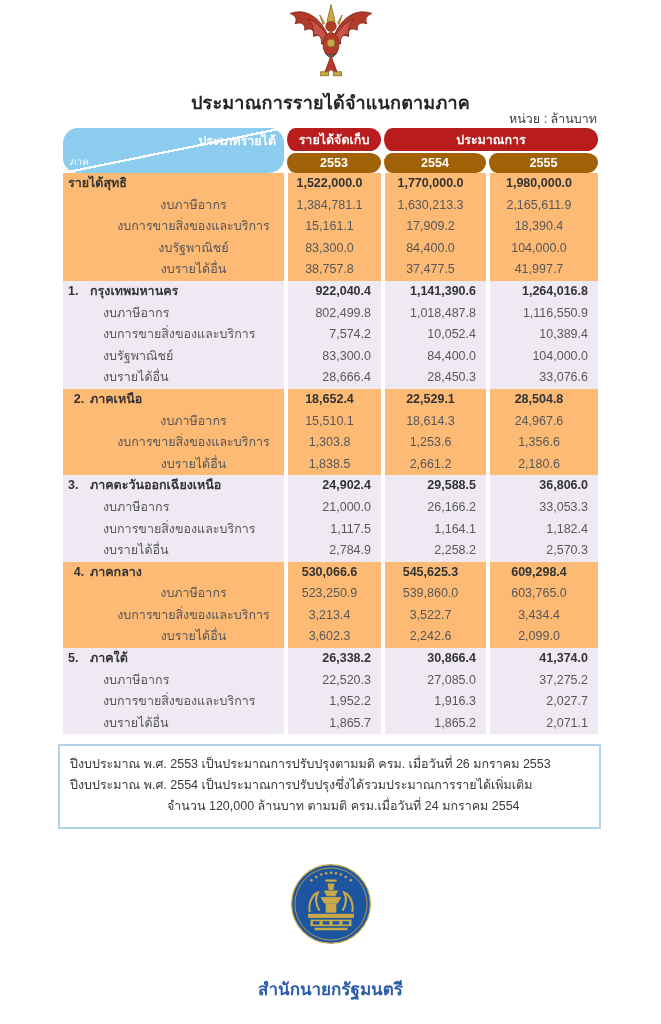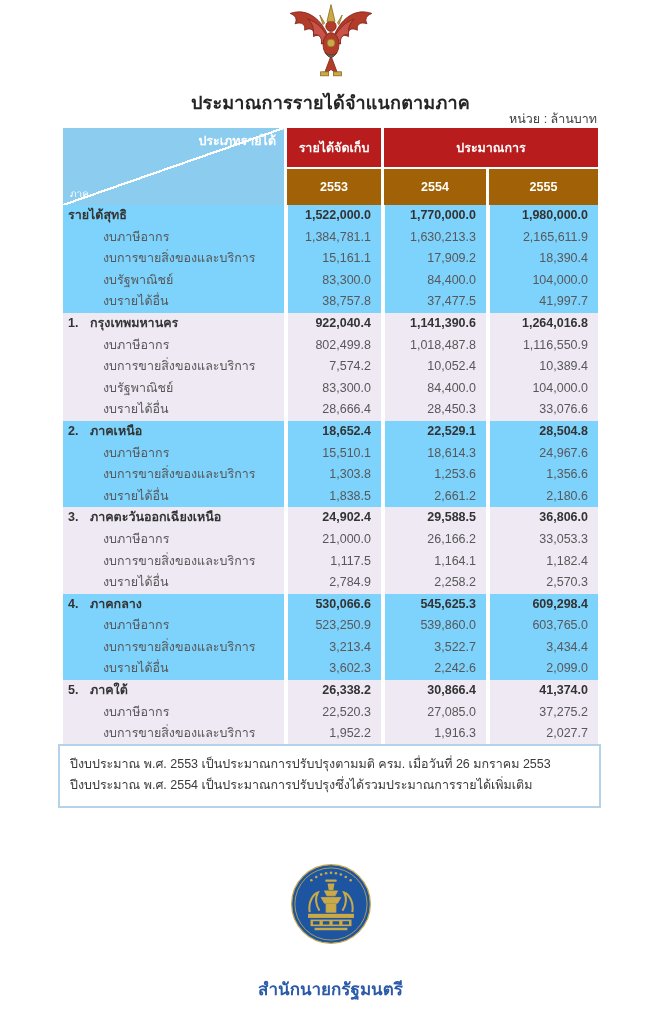--- a/index.html
+++ b/index.html
@@ -11,31 +11,31 @@
 
   
   .title{position:absolute;top:88px;left:0;width:100%;text-align:center;
          font-size:18px;font-weight:bold;color:#252525;letter-spacing:.2px;}
   .unit{position:absolute;top:109px;right:64px;font-size:12.5px;color:#404040;}
 
   
   .tablewrap{position:absolute;top:128px;left:63px;width:535px;}
   table{border-collapse:separate;border-spacing:0;width:535px;table-layout:fixed;}
   col.c0{width:221px}col.c1{width:97px}col.c2{width:105px}col.c3{width:112px}
-  th{padding:8px;font-weight:bold;color:#ffffff;font-size:12.5px;}
+  th{padding:0;font-weight:bold;color:#ffffff;font-size:12.5px;border-radius:15px;}
   .h1{background:#b91c1c;height:23px;border-left:3px solid #fff;}
   .yr{background:#a16207;height:20px;border-left:3px solid #fff;border-top:2px solid #fff;}
   .corner{position:relative;height:45px;
     background:linear-gradient(to bottom right,rgba(0,0,0,0) calc(50% - 1.1px),
       #fff calc(50% - 1.1px),#fff calc(50% + 1.1px),rgba(0,0,0,0) calc(50% + 1.1px)),#8cccee;}
   .c-tr{position:absolute;top:3px;right:8px;font-size:12.5px;color:#fff;font-weight:bold;}
   .c-bl{position:absolute;bottom:4px;left:7px;font-size:10px;color:#fff;font-weight:normal;}
 
   td{padding:0;font-size:12.5px;height:21.6px;line-height:21.6px;white-space:nowrap;overflow:hidden;}
-  tr.blue td{background:#7dd3fc;}
+  tr.blue td{background:#fdba74;text-align:center;}
   tr.lav  td{background:#efe9f4;}
   td.num{text-align:right;padding-right:10px;border-left:4px solid #fff;color:#58585a;}
   tr.sec td{font-weight:bold;color:#333333;}
   tr.sec td.num{color:#333333;}
   td.lbl{padding-left:5px;color:#58585a;}
   tr.sec td.lbl{display:flex;align-items:center;}
   tr.sec .no{display:inline-block;width:22px;flex:0 0 22px;}
   tr.sec .no:empty{width:0;flex:0 0 0;}
   td.sublbl{padding-left:40px;}
 
@@ -279,20 +279,21 @@
             <td class="num">2,071.1</td>
           </tr>
         </tbody>
     </table>
   </div>
 
   <div class="notebox">
     <div class="notelines">
       <div>ปีงบประมาณ พ.ศ. 2553 เป็นประมาณการปรับปรุงตามมติ ครม. เมื่อวันที่ 26 มกราคม 2553</div>
       <div>ปีงบประมาณ พ.ศ. 2554 เป็นประมาณการปรับปรุงซึ่งได้รวมประมาณการรายได้เพิ่มเติม</div>
+      <div class="noteline3">จำนวน 120,000 ล้านบาท ตามมติ ครม.เมื่อวันที่ 24 มกราคม 2554</div>
     </div>
   </div>
 
   <svg class="seal" viewBox="0 0 100 100">
     <circle cx="50" cy="50" r="48" fill="#1e55a0" stroke="#c9a948" stroke-width="1.5"></circle>
     <circle cx="50" cy="50" r="44" fill="none" stroke="#c9a948" stroke-width="1"></circle>
     <g fill="#c9a948">
       <circle cx="26" cy="21" r="1.6"></circle>
         <circle cx="32" cy="17" r="1.6"></circle>
         <circle cx="38" cy="14" r="1.6"></circle>

